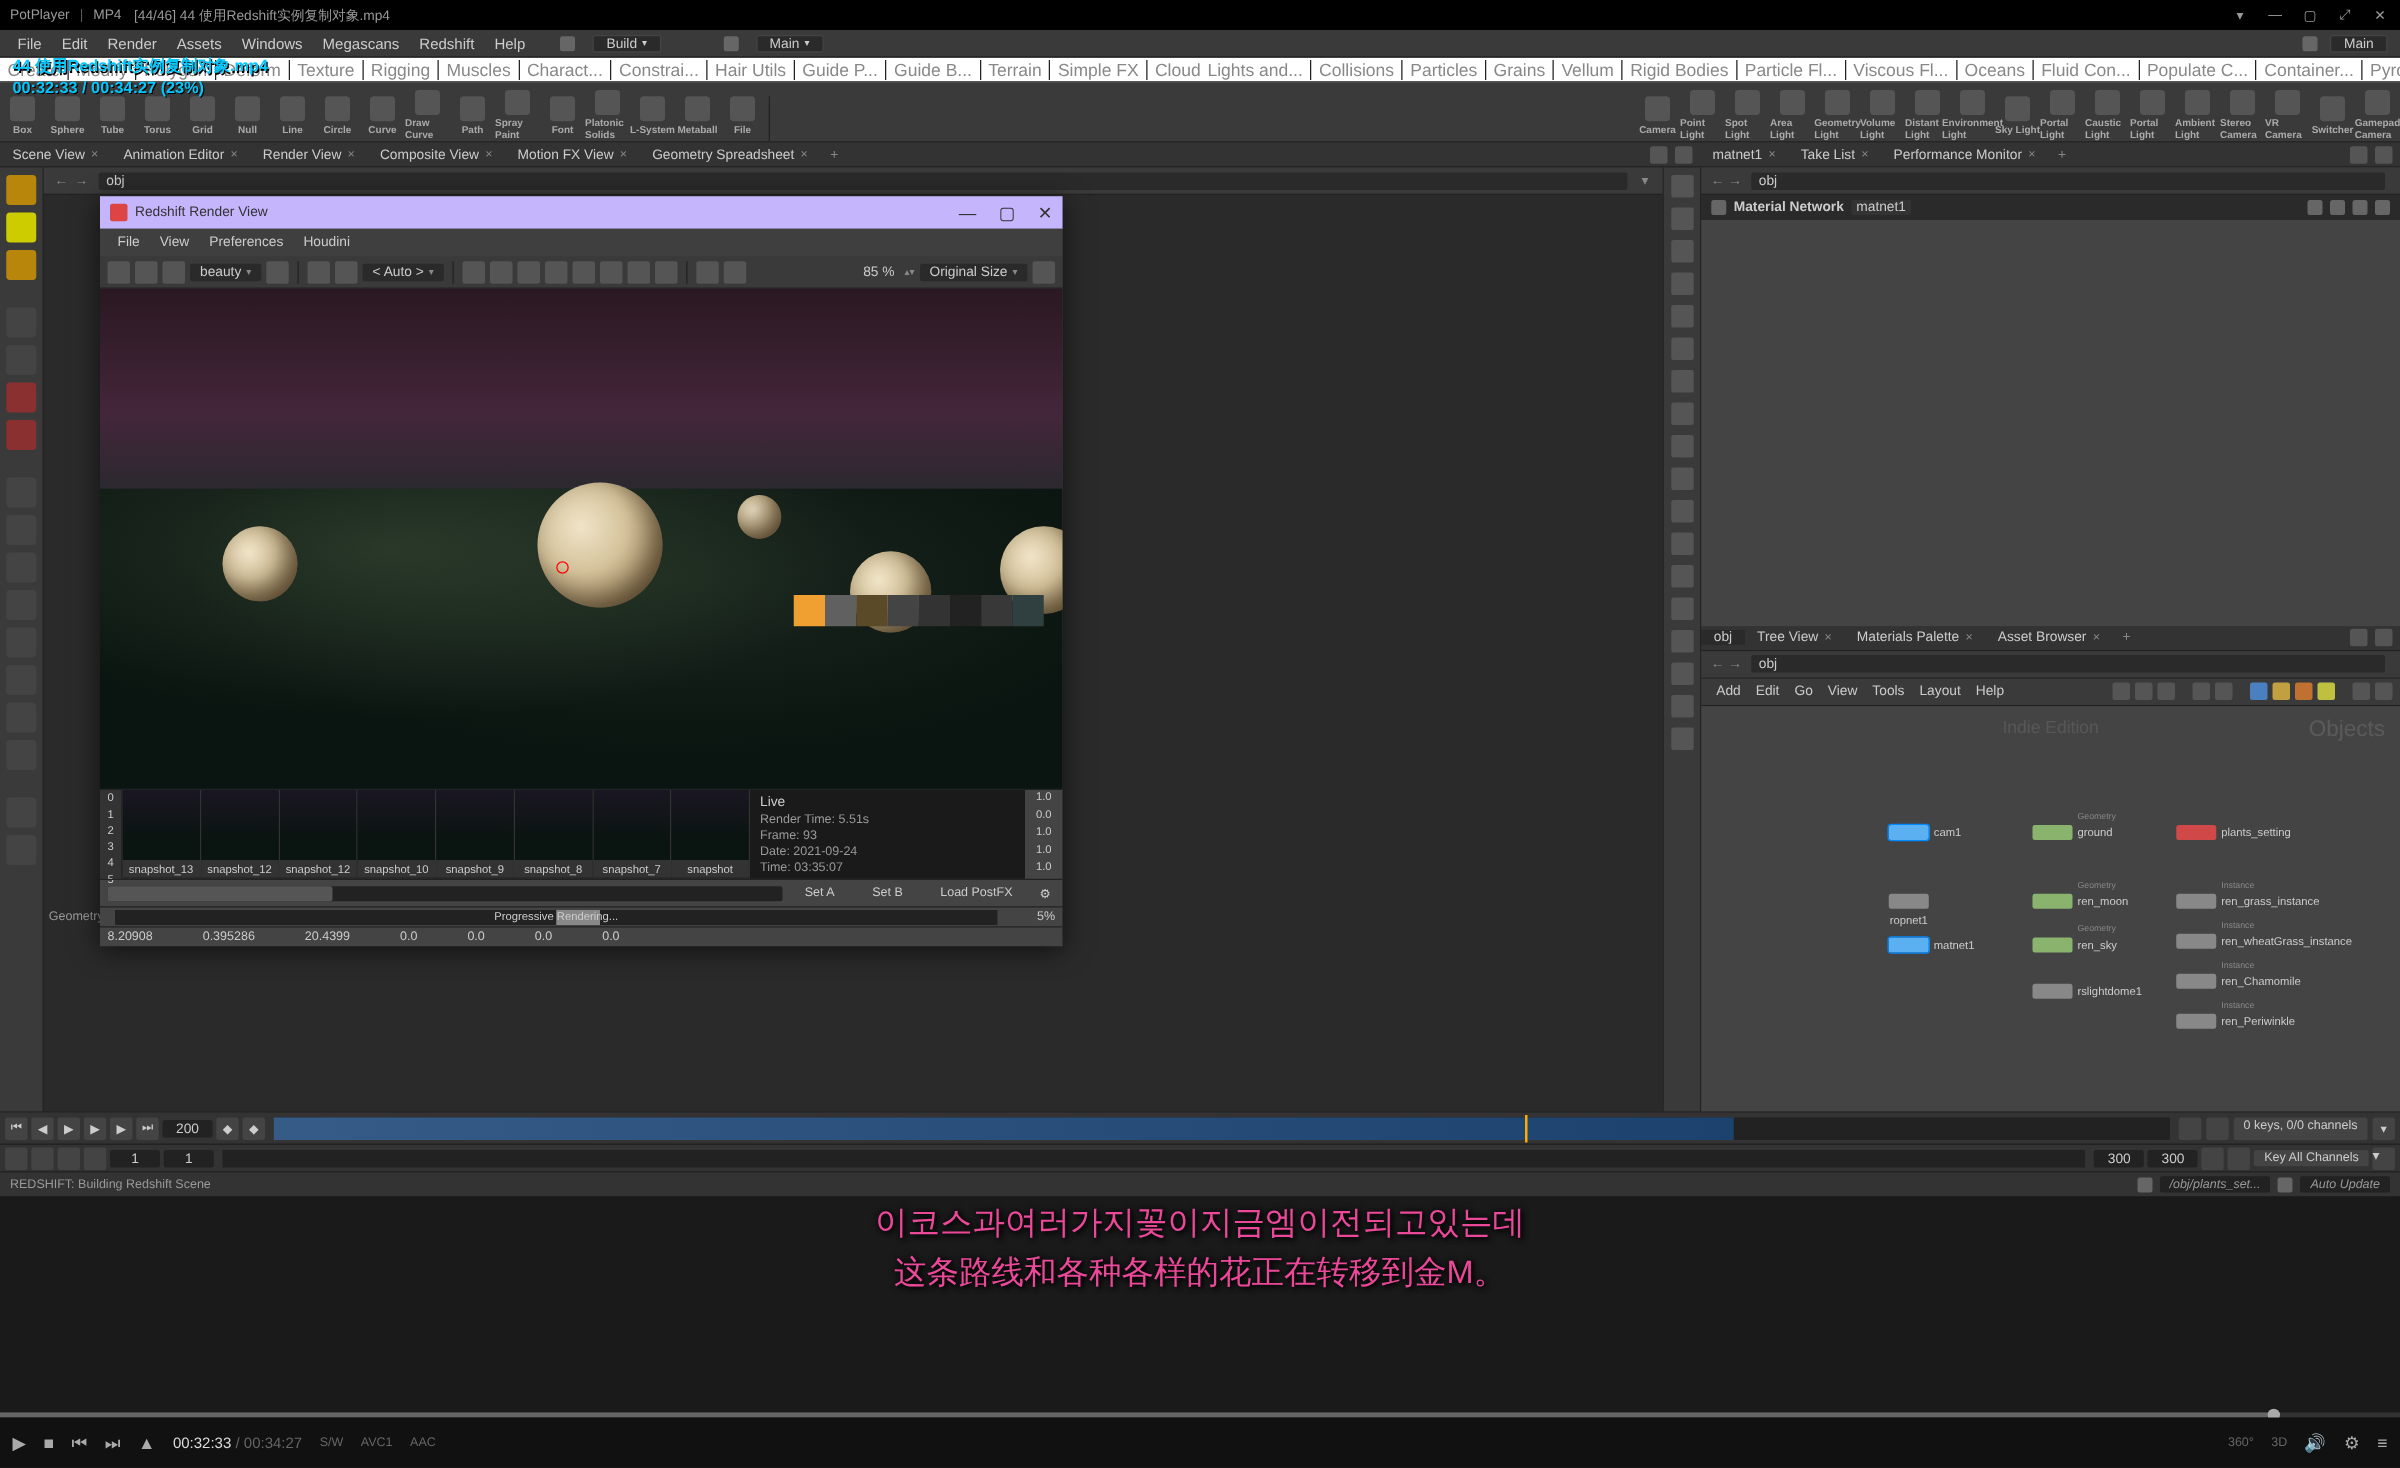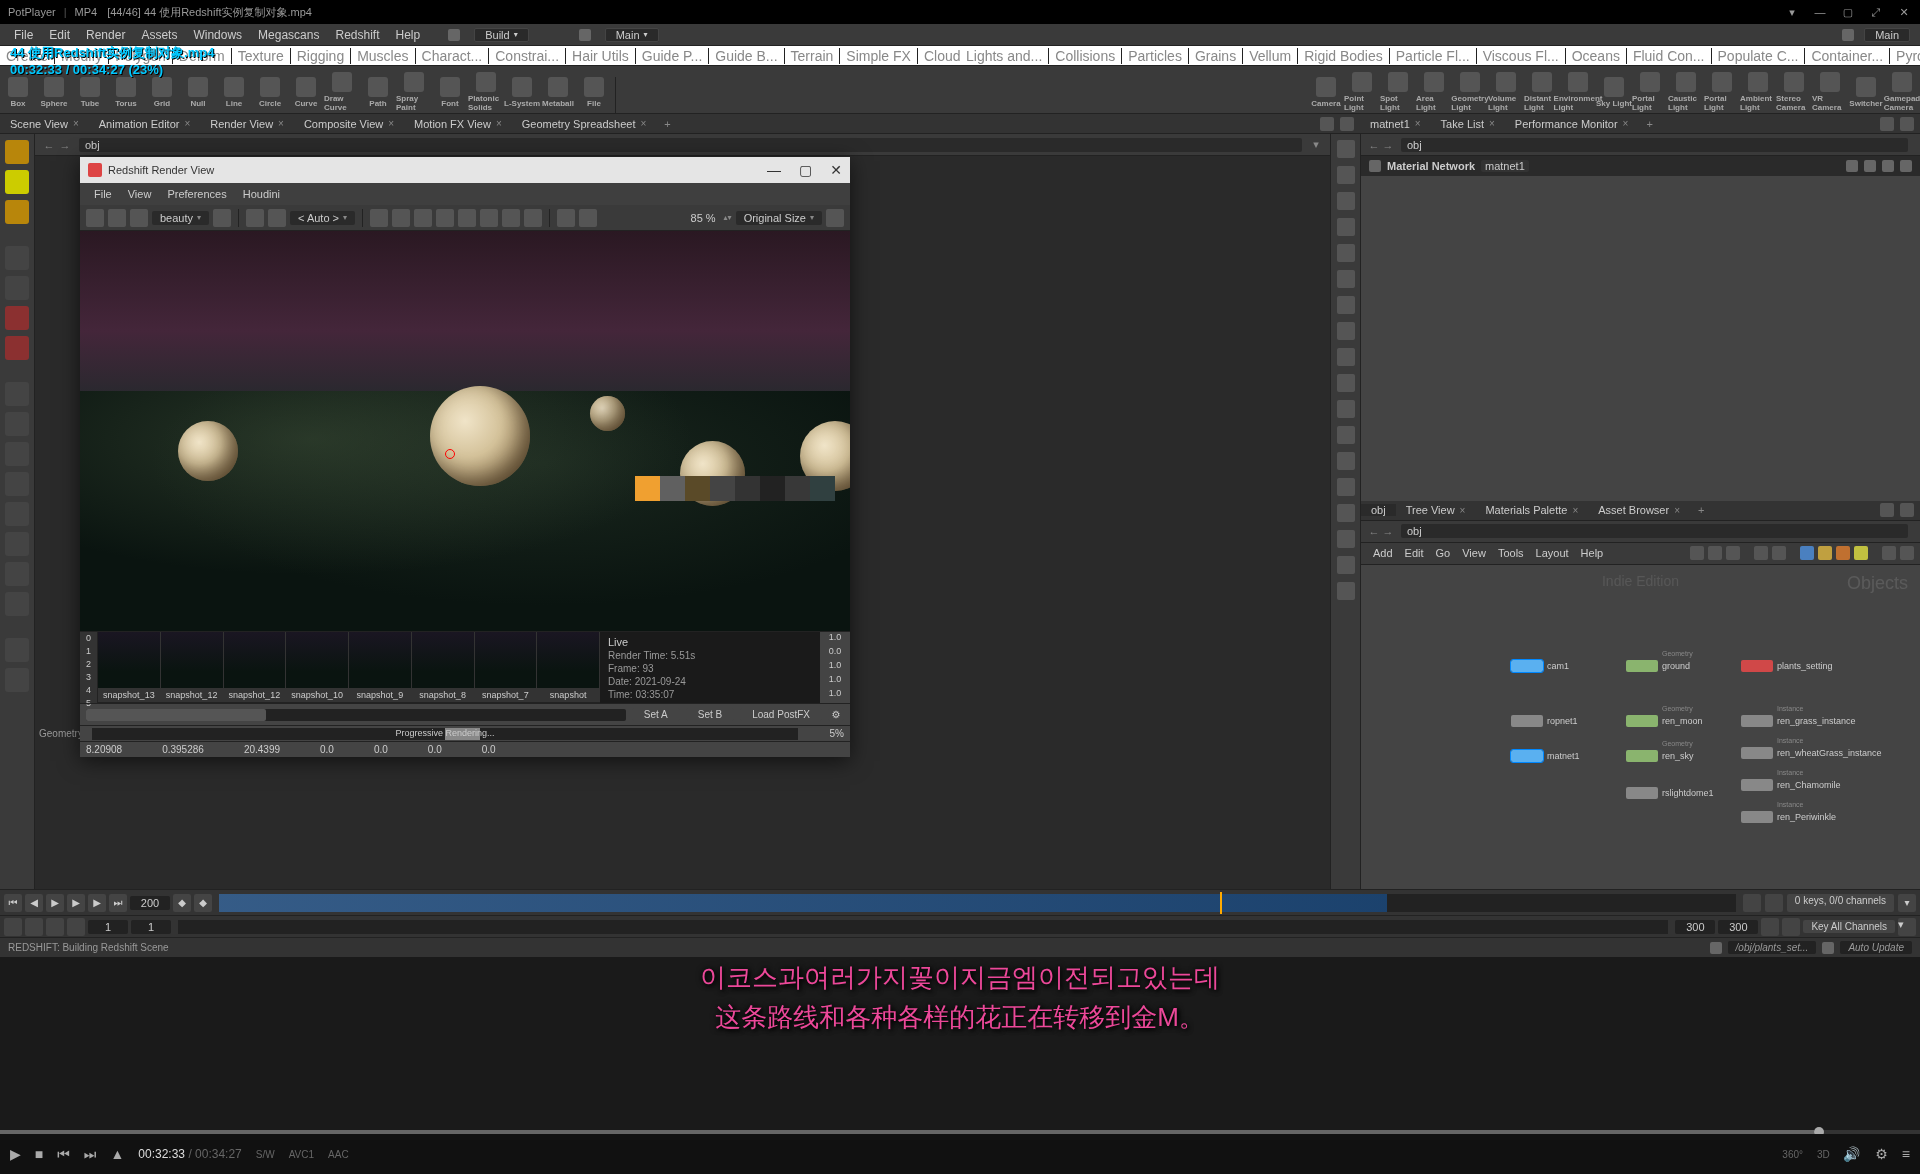--- a/index.html
+++ b/index.html
@@ -42,21 +42,21 @@
 .left-toolbar .y2 { background: #cccc00; }
 .left-toolbar .g { background: #444; }
 .left-toolbar .r { background: #8b3030; }
 
 .viewport-area { flex: 1; background: #2a2a2a; position: relative; display: flex; flex-direction: column; min-width: 0; }
 .viewport-header { height: 22px; background: #3a3a3a; display: flex; align-items: center; padding: 0 6px; border-bottom: 1px solid #222; }
 .viewport-header .path { background: #2a2a2a; padding: 1px 6px; border-radius: 2px; flex: 1; margin: 0 6px; }
 .viewport-header .nav { width: 16px; text-align: center; color: #888; cursor: pointer; }
 
 .render-window { position: absolute; left: 45px; top: 23px; width: 770px; height: 600px; background: #444; box-shadow: 0 4px 20px rgba(0,0,0,.6); z-index: 30; display: flex; flex-direction: column; }
-.rw-title { height: 26px; background: #e5e5e5; color: #333; display: flex; align-items: center; padding: 0 8px; }
+.rw-title { height: 26px; background: #c4b5fd; color: #333; display: flex; align-items: center; padding: 0 8px; }
 .rw-title .icon { width: 14px; height: 14px; background: #d44; border-radius: 2px; margin-right: 6px; }
 .rw-title .wctrls { margin-left: auto; display: flex; gap: 18px; font-size: 14px; cursor: pointer; }
 .rw-menu { height: 22px; background: #3f3f3f; display: flex; align-items: center; padding-left: 6px; }
 .rw-menu span { padding: 0 8px; cursor: pointer; }
 .rw-toolbar { height: 26px; background: #3a3a3a; display: flex; align-items: center; padding: 0 6px; gap: 4px; border-bottom: 1px solid #222; }
 .rw-toolbar .btn { width: 18px; height: 18px; background: #555; border-radius: 2px; cursor: pointer; }
 .rw-toolbar .drop { background: #2a2a2a; padding: 1px 8px; border-radius: 2px; display: flex; align-items: center; gap: 4px; }
 .rw-toolbar .drop::after { content: "▾"; font-size: 8px; color: #888; }
 .rw-toolbar .sep { width: 1px; height: 18px; background: #222; margin: 0 3px; }
 .rw-toolbar .spacer { flex: 1; }
@@ -611,21 +611,21 @@
           </div>
           <div class="node" style="left: 265px; top: 95px;">
             <span class="sub">Geometry</span>
             <div class="body green"></div>
             <span class="lbl">ground</span>
           </div>
           <div class="node" style="left: 380px; top: 95px;">
             <div class="body red"></div>
             <span class="lbl">plants_setting</span>
           </div>
-          <div class="node" style="left: 150px; top: 150px;">
+          <div class="node" style="left: 150px; top: 150px; flex-direction: column;">
             <div class="body grey"></div>
             <span class="lbl">ropnet1</span>
           </div>
           <div class="node" style="left: 265px; top: 150px;">
             <span class="sub">Geometry</span>
             <div class="body green"></div>
             <span class="lbl">ren_moon</span>
           </div>
           <div class="node" style="left: 380px; top: 150px;">
             <span class="sub">Instance</span>

